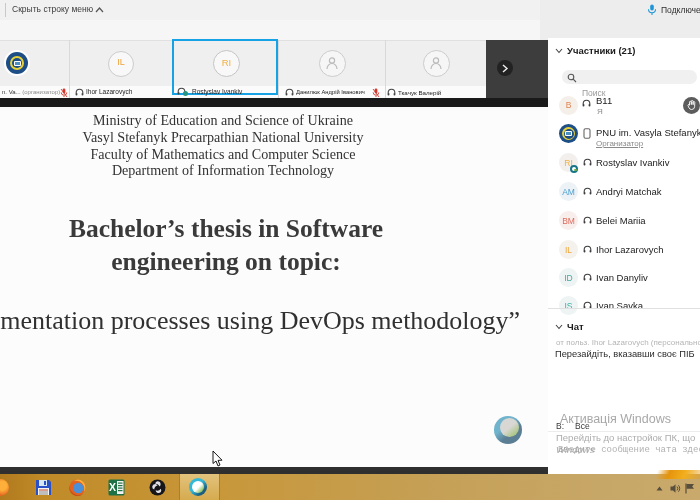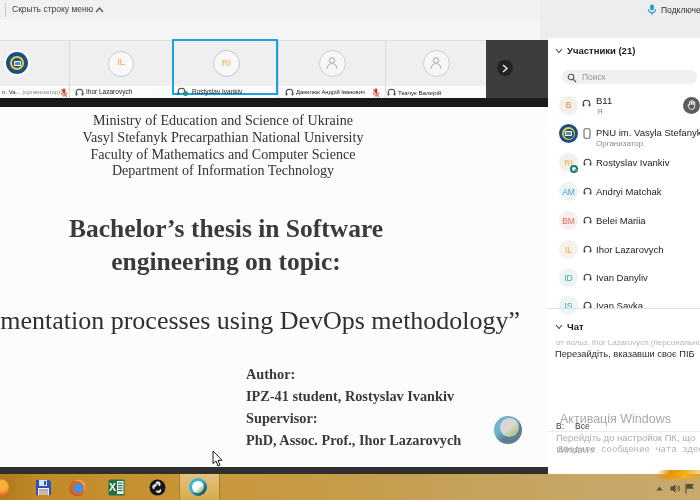--- a/index.html
+++ b/index.html
@@ -113,46 +113,40 @@
     Ministry of Education and Science of Ukraine<br>
     Vasyl Stefanyk Precarpathian National University<br>
     Faculty of Mathematics and Computer Science<br>
     Department of Information Technology
   </div>
   <div class="abs" style="left:0;top:213px;width:452px;text-align:center;font-family:'Liberation Serif',serif;font-weight:bold;font-size:25.5px;line-height:32.7px;color:#3a3a3a;">
     Bachelor’s thesis in Software<br>engineering on topic:
   </div>
   <div class="abs" style="left:-59px;top:306px;font-family:'Liberation Serif',serif;font-size:26px;color:#303030;white-space:nowrap;">implementation processes using DevOps methodology”</div>
 
-  <div class="abs" style="left:246px;top:363px;width:230px;font-family:'Liberation Serif',serif;font-weight:bold;font-size:14.3px;line-height:22px;color:#3a3a3a;white-space:nowrap;">
-    Author:<br>
-    IPZ-41 student, Rostyslav Ivankiv<br>
-    Supervisor:<br>
-    PhD, Assoc. Prof., Ihor Lazarovych
-  </div>
 
   <div class="abs" style="left:494px;top:416px;width:28px;height:28px;border-radius:50%;background:linear-gradient(140deg,#6fb3cc 38%,#5b7e94 62%);"></div>
   <div class="abs" style="left:500px;top:418px;width:19px;height:19px;border-radius:50%;background:linear-gradient(140deg,#d8d7d4 50%,#a6c378 88%);"></div>
 
   <svg class="abs" style="left:212px;top:451px" width="12" height="16" viewBox="0 0 12 16">
     <path d="M1 0 L1 12.5 L4 10 L6 15 L8 14 L6 9.4 L10 9.2 Z" fill="#fff" stroke="#000" stroke-width="0.9"></path>
   </svg>
 
   <div class="abs" style="left:548px;top:38px;width:152px;height:437px;background:#ffffff;"></div>
   <svg class="abs" style="left:555px;top:48px" width="8" height="6">
       <polyline points="1,1 4,4.5 7,1" fill="none" stroke="#444" stroke-width="1.1"></polyline>
     </svg>
   <div class="abs" style="left:567px;top:45px;font-size:9.5px;font-weight:bold;color:#1a1a1a;">Участники (21)</div>
 
   <div class="abs" style="left:562px;top:70px;width:135px;height:14px;border-radius:7px;background:#f0f0f0;"></div>
   <svg class="abs" style="left:567px;top:72.5px" width="10" height="10" viewBox="0 0 10 10">
     <circle cx="4" cy="4" r="2.8" fill="none" stroke="#555" stroke-width="1.1"></circle>
     <line x1="6.2" y1="6.2" x2="9" y2="9" stroke="#555" stroke-width="1.1"></line>
   </svg>
-  <div class="abs" style="left:582px;top:72px;font-size:8.5px;color:#9a9a9a;">Поиск</div>
+  <div class="abs" style="left:582px;top:88px;font-size:8.5px;color:#9a9a9a;">Поиск</div>
 
   <div class="abs" style="left:559px;top:95.5px;width:19px;height:19px;border-radius:50%;background:#f4efe9;"></div>
   <div class="abs" style="left:559px;top:100px;width:19px;text-align:center;font-size:8.5px;color:#e0834f;">B</div>
   <svg class="abs" style="left:582px;top:99px" width="9" height="9" viewBox="0 0 9 9">
     <path d="M1.2 5.5 v-1 a3.3 3.3 0 0 1 6.6 0 v1" fill="none" stroke="#3c3c3c" stroke-width="1.1"></path>
     <rect x="0.6" y="5" width="1.8" height="2.6" rx="0.8" fill="#3c3c3c"></rect>
     <rect x="6.6" y="5" width="1.8" height="2.6" rx="0.8" fill="#3c3c3c"></rect>
   </svg>
   <div class="abs" style="left:596px;top:94.5px;font-size:9.5px;color:#222;">B11</div>
   <div class="abs" style="left:597px;top:106.5px;font-size:8px;color:#8a8a8a;">Я</div>
@@ -163,21 +157,21 @@
 
   <div class="abs" style="left:559px;top:124px;width:19px;height:19px;border-radius:50%;background:#1d4e86;"></div>
   <div class="abs" style="left:562px;top:127px;width:13px;height:13px;border-radius:50%;background:#e8d23c;"></div>
   <div class="abs" style="left:563.5px;top:128.5px;width:10px;height:10px;border-radius:50%;background:#1d4e86;"></div>
   <div class="abs" style="left:565px;top:130.5px;width:7px;height:5px;background:#fff;border-radius:1px;"></div>
   <div class="abs" style="left:566px;top:131.5px;width:5px;height:3px;background:#4a90c0;"></div>
   <svg class="abs" style="left:583px;top:128px" width="8" height="11" viewBox="0 0 8 11">
     <rect x="1" y="0.8" width="6" height="9.4" rx="1.5" fill="none" stroke="#666" stroke-width="1.1"></rect>
   </svg>
   <div class="abs" style="left:596px;top:127px;font-size:9.5px;color:#222;white-space:nowrap;">PNU im. Vasyla Stefanyka</div>
-  <div class="abs" style="left:596px;top:139px;font-size:8px;color:#8a8a8a;">Организатор</div>
+  <div class="abs" style="left:596px;top:139px;font-size:8px;color:#8a8a8a;text-decoration:underline;">Организатор</div>
 
   <div class="abs" style="left:559px;top:153px;width:19px;height:19px;border-radius:50%;background:#f2efec;"></div>
   <div class="abs" style="left:559px;top:157.5px;width:19px;text-align:center;font-size:8.5px;color:#f0b03f;">RI</div>
   <div class="abs" style="left:570px;top:164.5px;width:8px;height:8px;border-radius:50%;background:#17758a;"></div>
   <div class="abs" style="left:572px;top:166.5px;width:4px;height:4px;border-radius:50%;background:#ffffff;"></div>
   <div class="abs" style="left:574px;top:168.5px;width:2.5px;height:2.5px;border-radius:50%;background:#6fae44;"></div>
   <svg class="abs" style="left:583px;top:157.5px" width="9" height="9" viewBox="0 0 9 9">
     <path d="M1.2 5.5 v-1 a3.3 3.3 0 0 1 6.6 0 v1" fill="none" stroke="#3c3c3c" stroke-width="1.1"></path>
     <rect x="0.6" y="5" width="1.8" height="2.6" rx="0.8" fill="#3c3c3c"></rect>
     <rect x="6.6" y="5" width="1.8" height="2.6" rx="0.8" fill="#3c3c3c"></rect>

